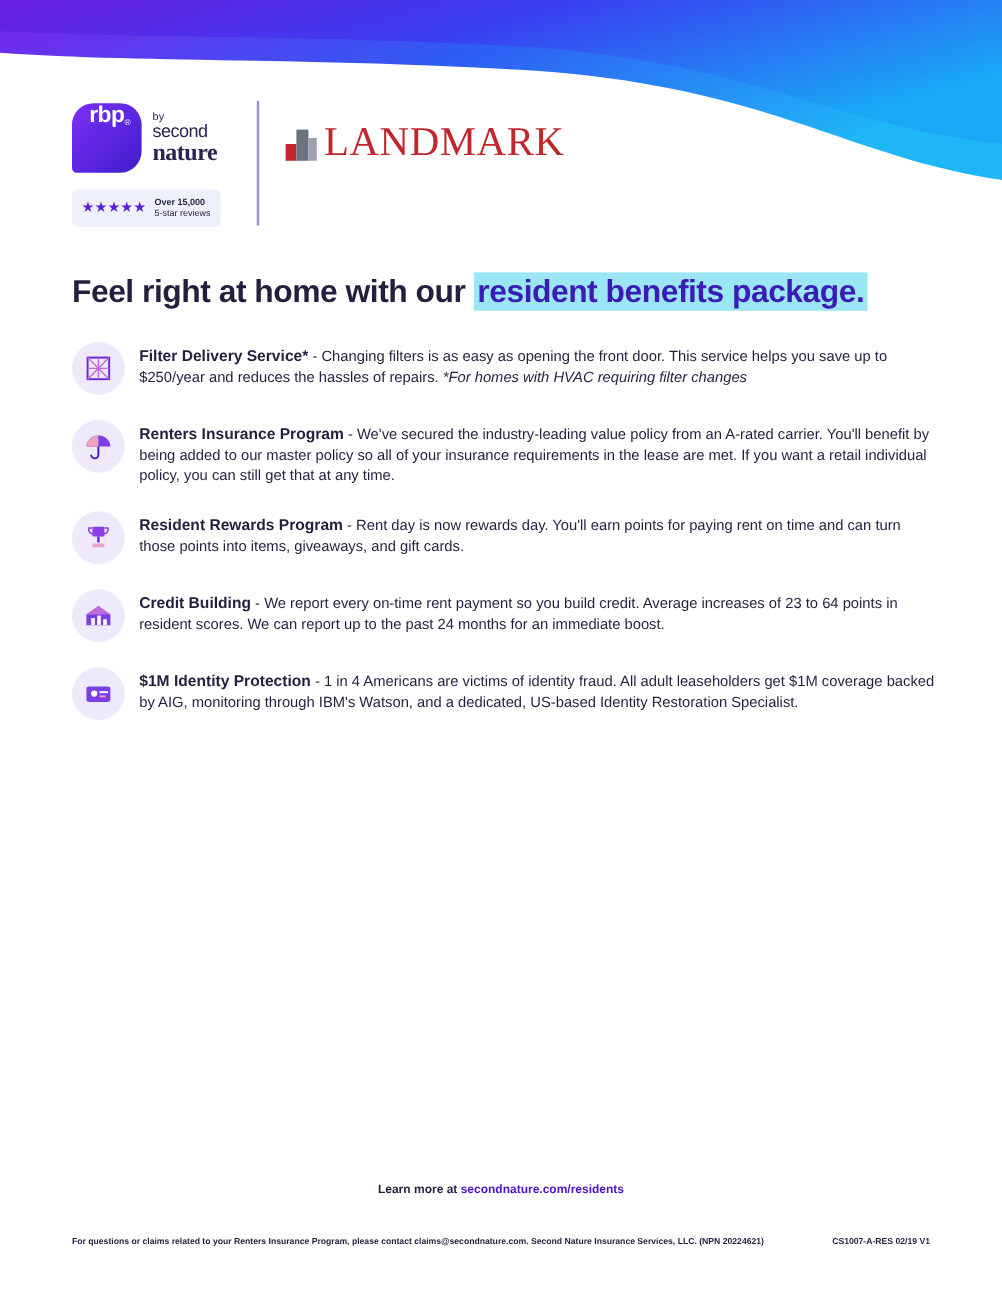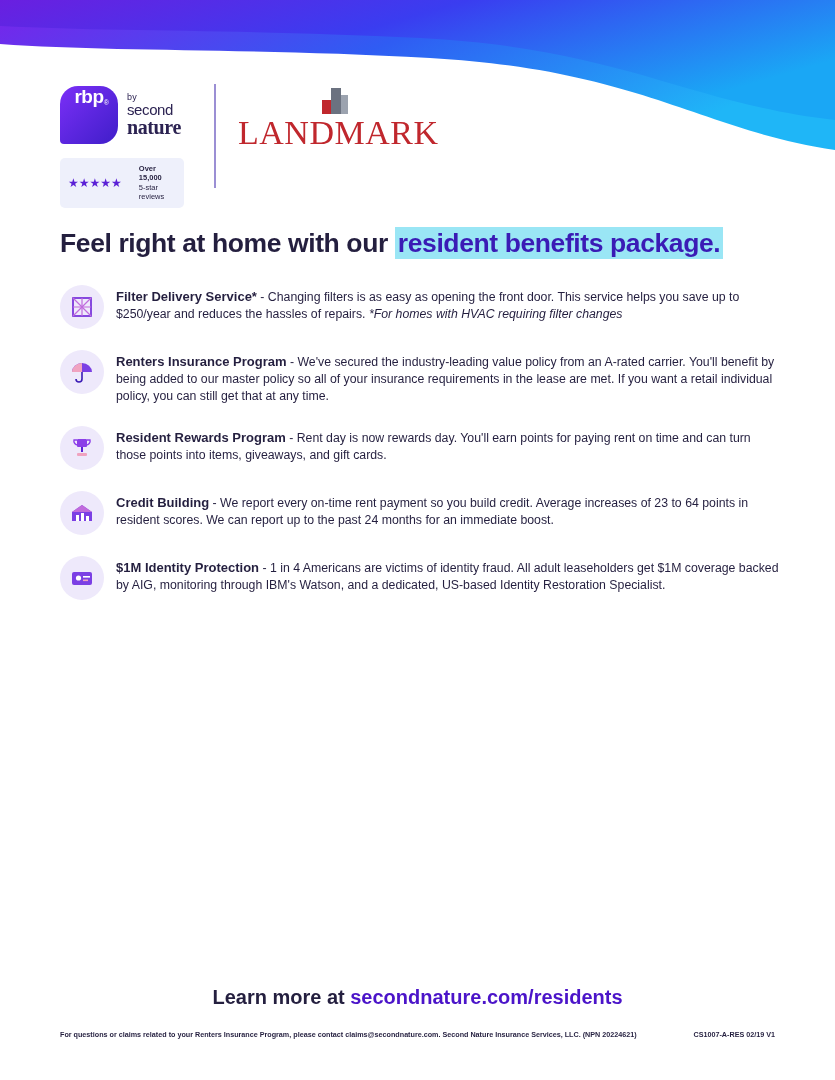--- a/index.html
+++ b/index.html
@@ -99,39 +99,39 @@
     width: 124px;
     box-sizing: border-box;
   }
   .stars {
     color: #5b21d6;
     font-size: 12px;
     letter-spacing: 0px;
     line-height: 1;
   }
   .reviews-text {
-    margin-left: 17px;
+    margin-left: 7px;
     font-size: 7.5px;
     line-height: 1.25;
     color: #241f3f;
     font-weight: bold;
   }
   .reviews-text .sub { font-weight: normal; }
 
   .divider-vert {
     width: 2px;
     background: #9b8fd4;
     height: 104px;
     margin: 0 22px 0 14px;
   }
 
   .landmark {
     display: flex;
     align-items: center;
-    flex-direction: column;
+    margin-top: 16px;
   }
   .landmark-mark {
     width: 26px;
     height: 30px;
     position: relative;
     margin-right: 6px;
   }
   .lm-b1 { position:absolute; left:0; bottom:0; width:9px; height:14px; background:#c0272d; }
   .lm-b2 { position:absolute; left:9px; bottom:0; width:10px; height:26px; background:#6b7280; }
   .lm-b3 { position:absolute; left:19px; bottom:0; width:7px; height:19px; background:#9ca3af; }
@@ -198,21 +198,21 @@
     font-style: italic;
   }
 
   
   .learn-more {
     position: absolute;
     top: 986px;
     left: 0;
     width: 835px;
     text-align: center;
-    font-size: 20px;
+    font-size: 10px;
     color: #241f3f;
     font-weight: bold;
   }
   .learn-more .link {
     color: #4b14c9;
     font-weight: bold;
   }
   .legal {
     position: absolute;
     top: 1030px;

